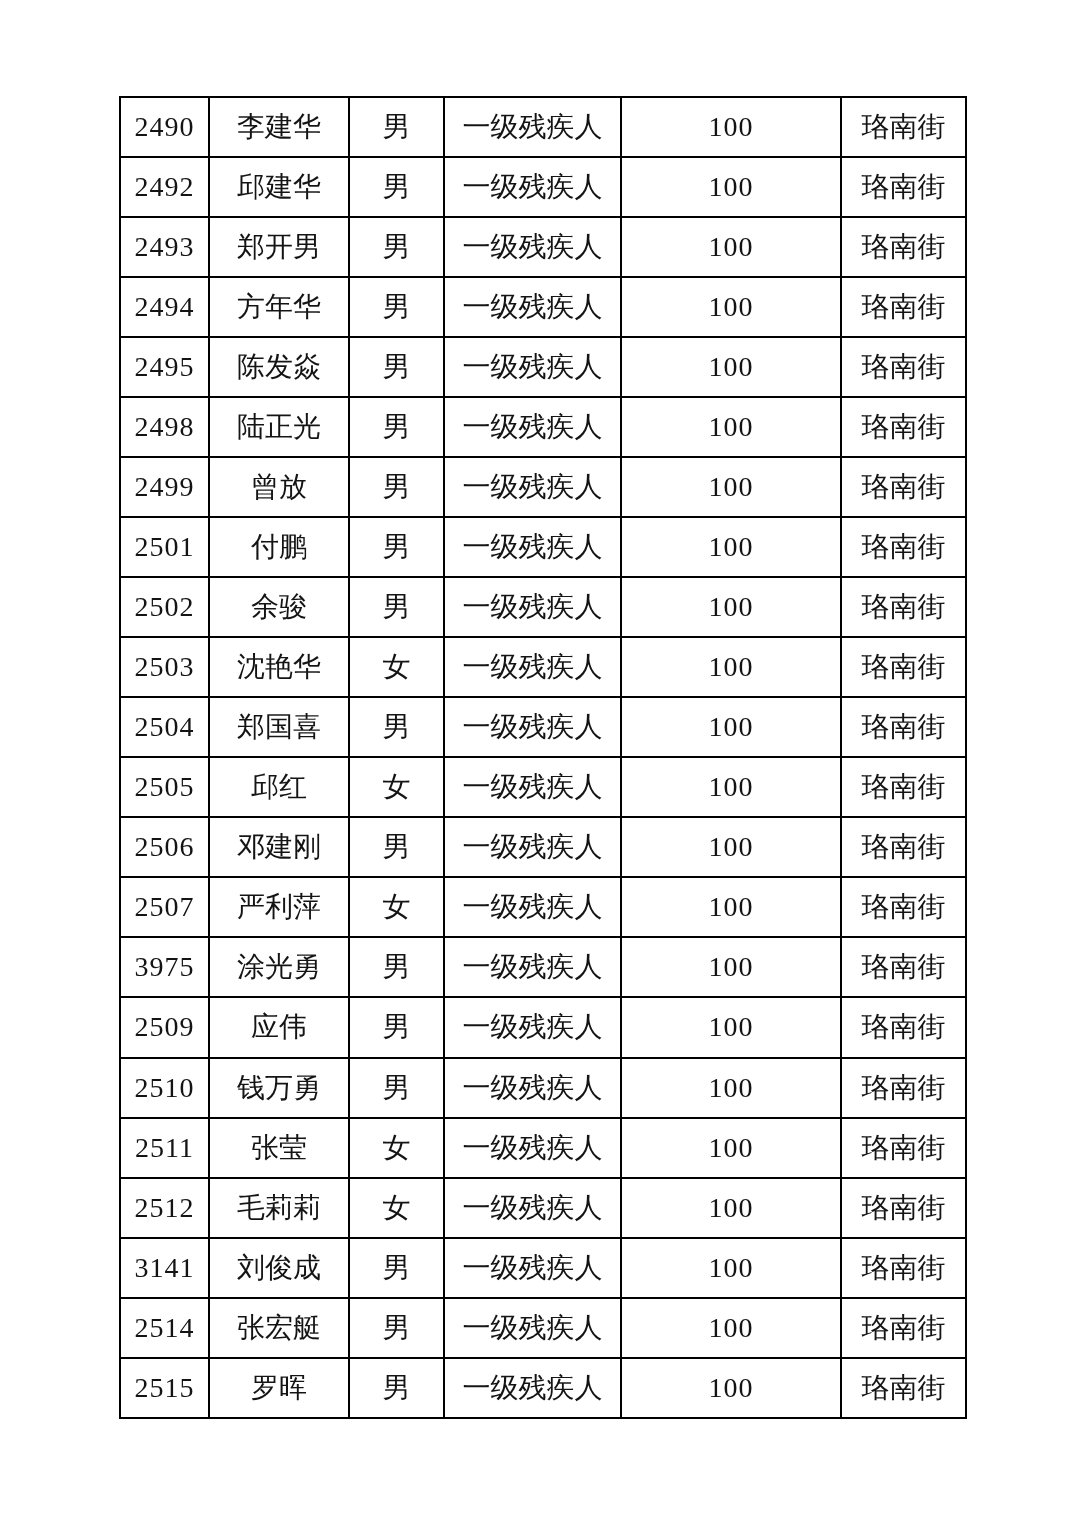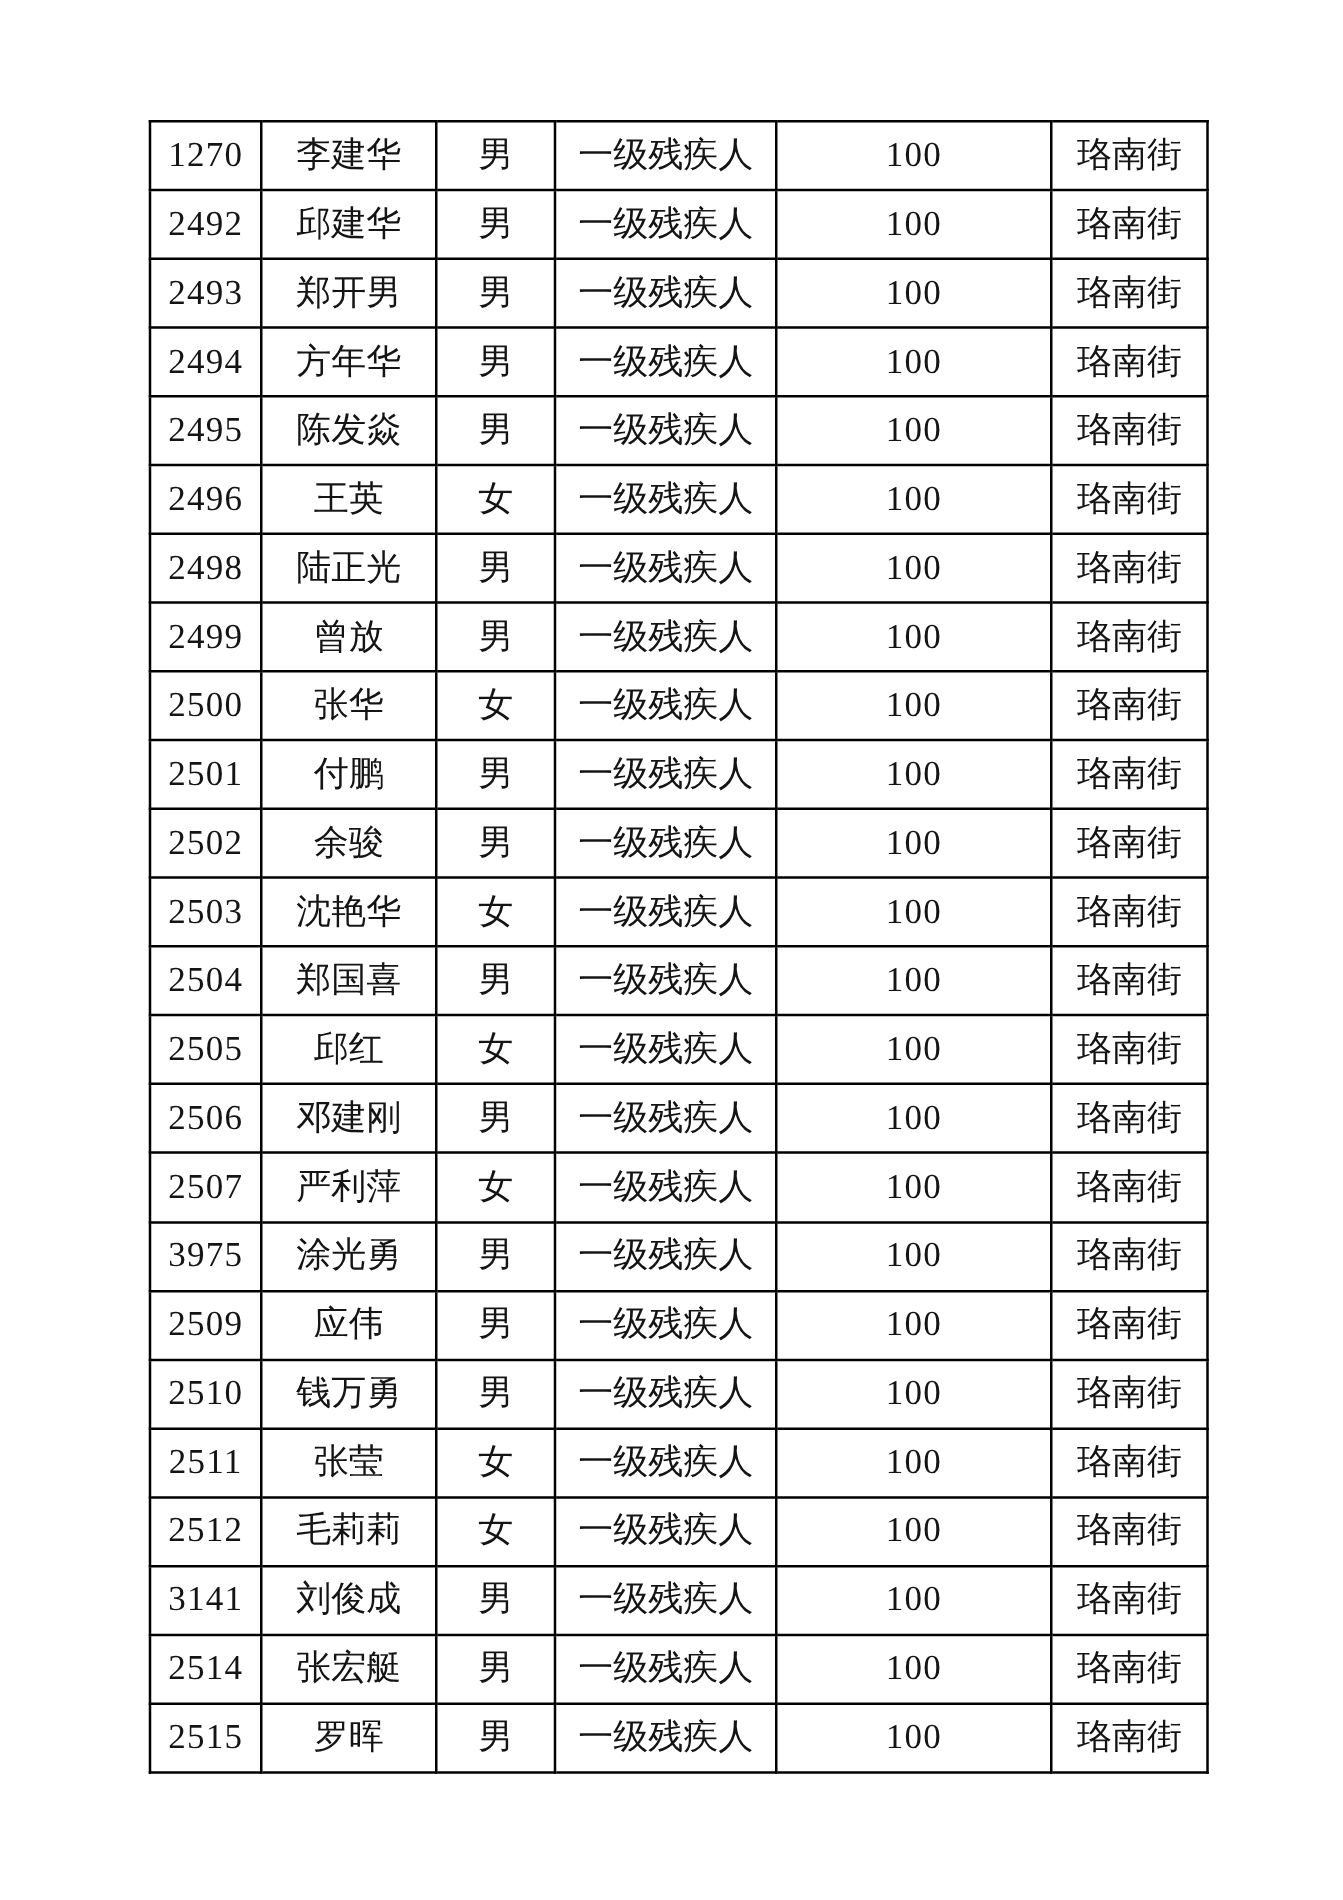--- a/index.html
+++ b/index.html
@@ -50,21 +50,21 @@
     <colgroup>
       <col style="width:89px">
       <col style="width:140px">
       <col style="width:95px">
       <col style="width:177px">
       <col style="width:220px">
       <col style="width:125px">
     </colgroup>
     <tbody>
         <tr>
-          <td class="num">1270</td>
+          <td class="num">2490</td>
           <td>李建华</td>
           <td>男</td>
           <td>一级残疾人</td>
           <td class="num">100</td>
           <td>珞南街</td>
         </tr>
         <tr>
           <td class="num">2492</td>
           <td>邱建华</td>
           <td>男</td>
@@ -90,47 +90,31 @@
         </tr>
         <tr>
           <td class="num">2495</td>
           <td>陈发焱</td>
           <td>男</td>
           <td>一级残疾人</td>
           <td class="num">100</td>
           <td>珞南街</td>
         </tr>
         <tr>
-          <td class="num">2496</td>
-          <td>王英</td>
-          <td>女</td>
-          <td>一级残疾人</td>
-          <td class="num">100</td>
-          <td>珞南街</td>
-        </tr>
-        <tr>
           <td class="num">2498</td>
           <td>陆正光</td>
           <td>男</td>
           <td>一级残疾人</td>
           <td class="num">100</td>
           <td>珞南街</td>
         </tr>
         <tr>
           <td class="num">2499</td>
           <td>曾放</td>
           <td>男</td>
-          <td>一级残疾人</td>
-          <td class="num">100</td>
-          <td>珞南街</td>
-        </tr>
-        <tr>
-          <td class="num">2500</td>
-          <td>张华</td>
-          <td>女</td>
           <td>一级残疾人</td>
           <td class="num">100</td>
           <td>珞南街</td>
         </tr>
         <tr>
           <td class="num">2501</td>
           <td>付鹏</td>
           <td>男</td>
           <td>一级残疾人</td>
           <td class="num">100</td>

